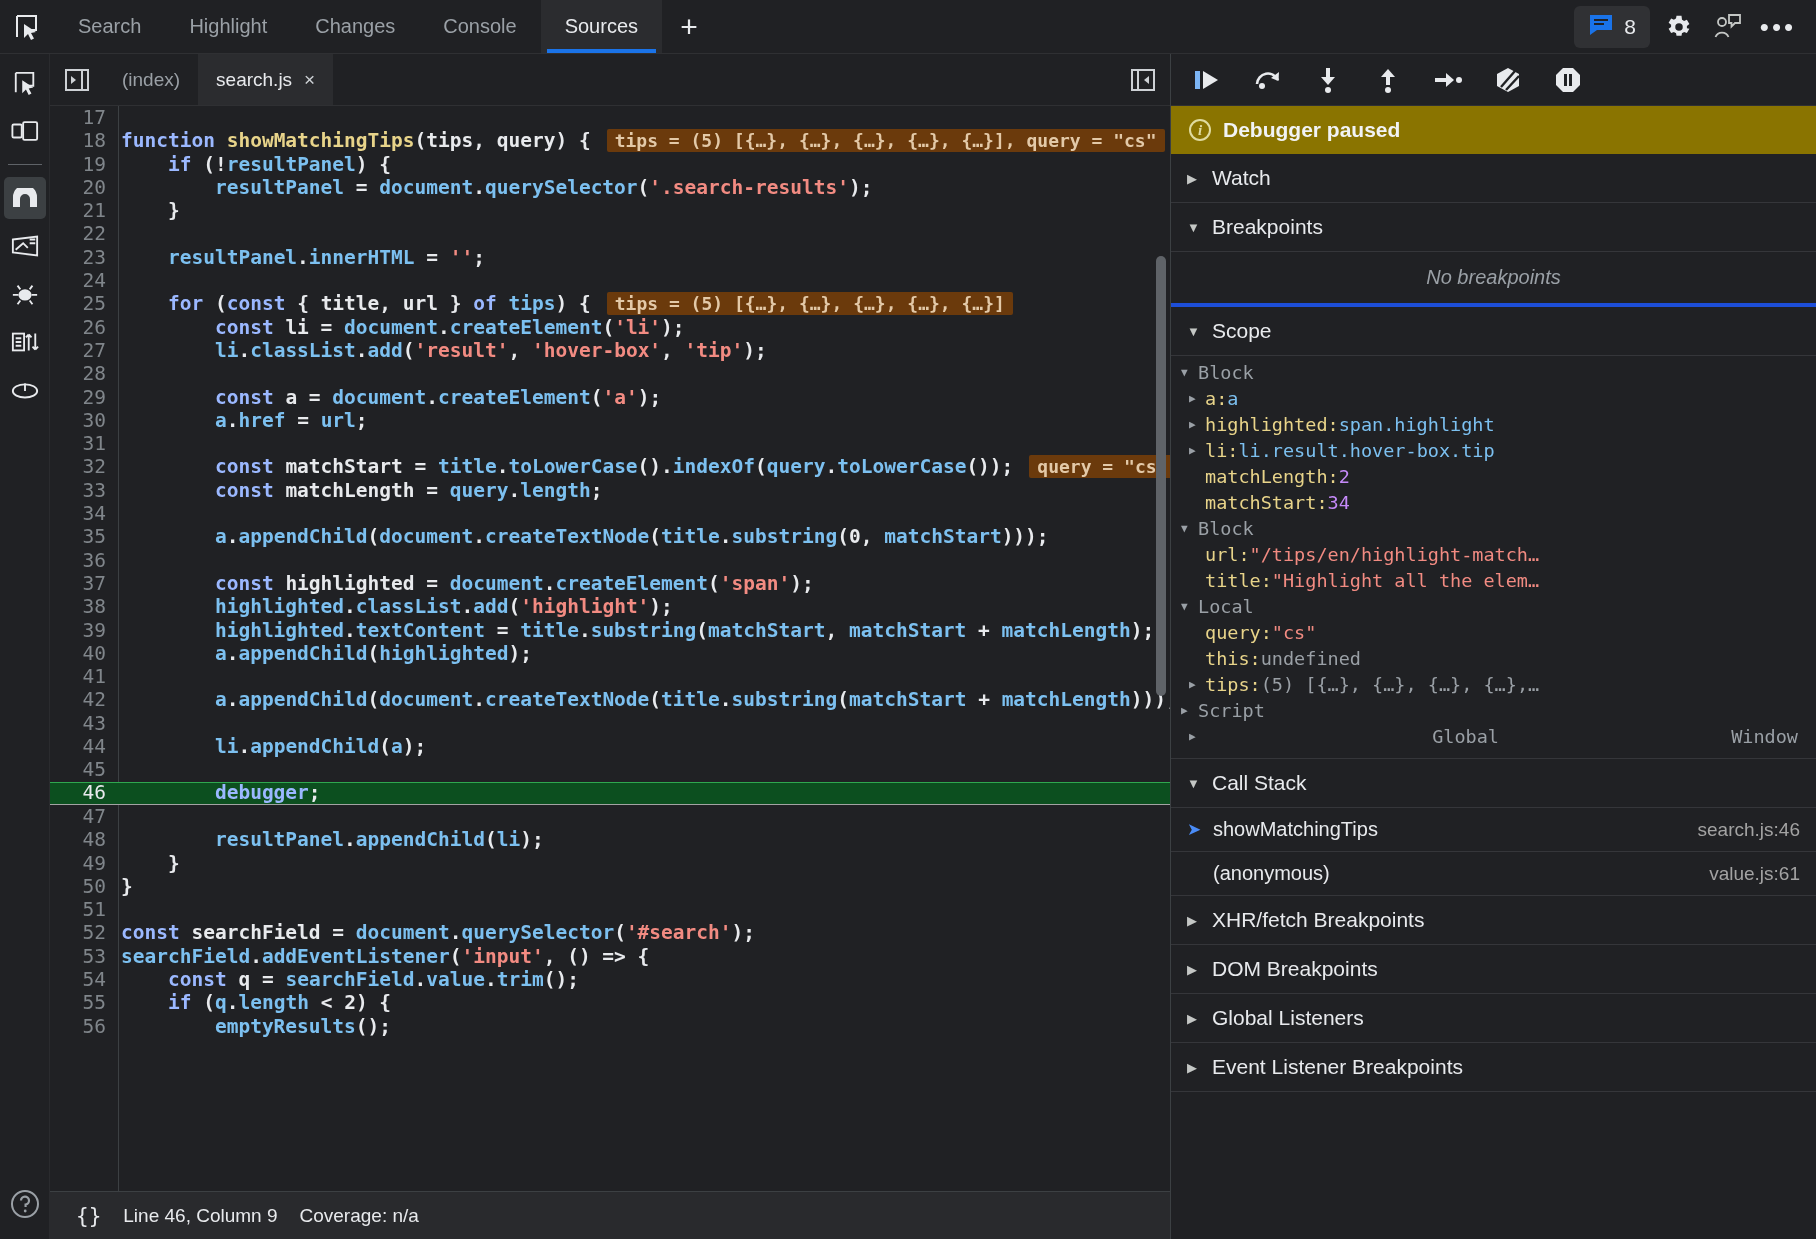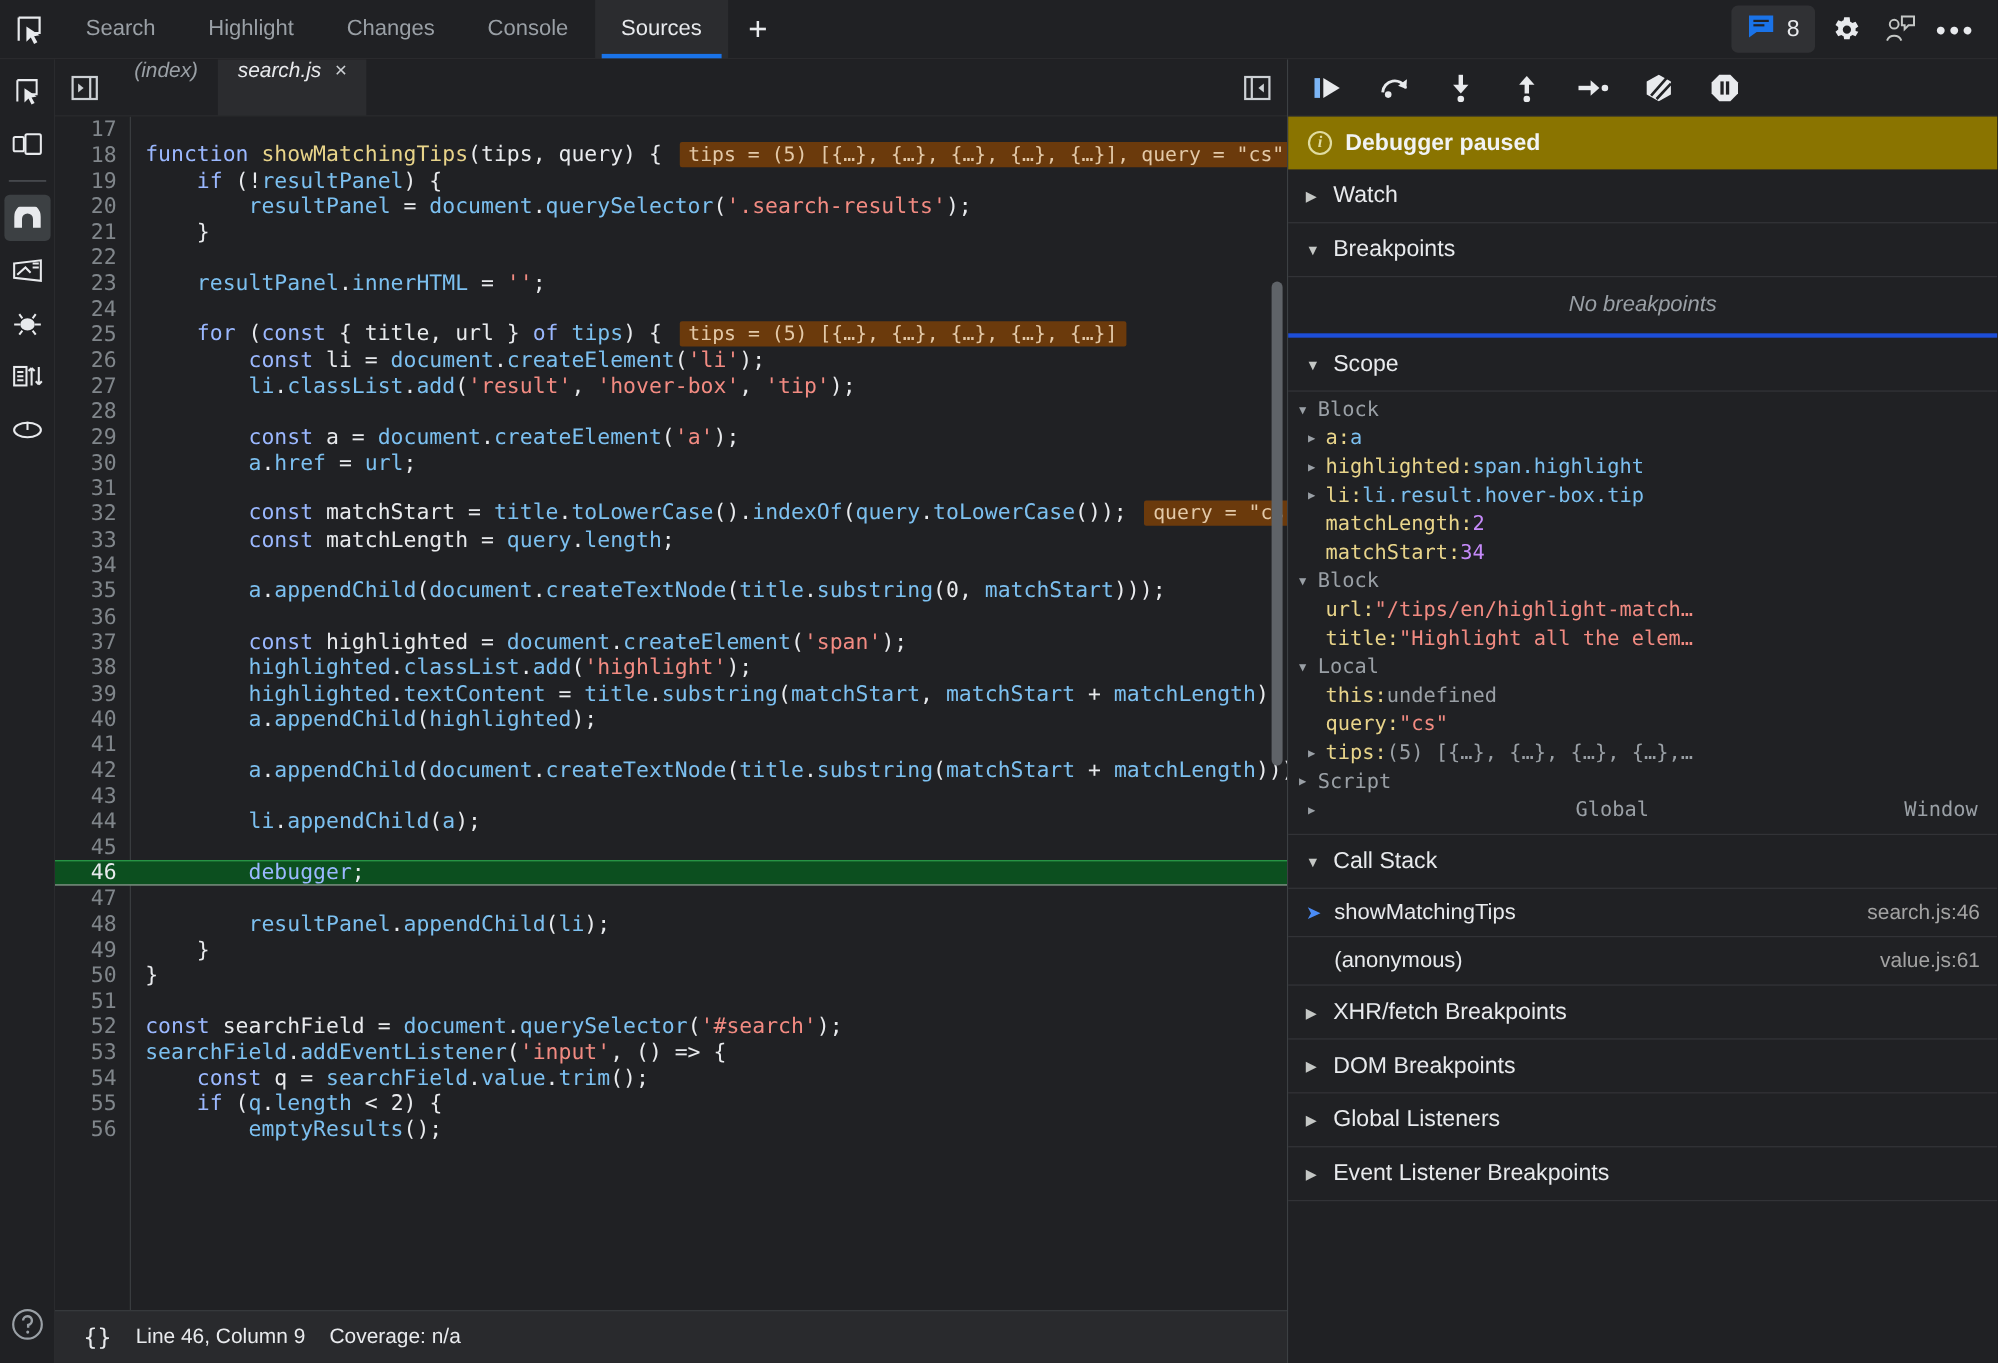--- a/index.html
+++ b/index.html
@@ -76,22 +76,22 @@
   .center { flex: 1; display: flex; flex-direction: column; min-width: 0; background: #202124; }
 
   .filetabs {
     height: 52px; min-height: 52px; display: flex; align-items: stretch;
     background: #202124; border-bottom: 1px solid #2f3033;
   }
   .ft-icon {
     width: 54px; display: flex; align-items: center; justify-content: center; color: #cdd1d5;
   }
   .ft {
-    display: flex; align-items: flex-start; gap: 12px;
-    padding: 0 18px; color: #9aa0a6; font-size: 19px; white-space: nowrap; font-style: italic;
+    display: flex; align-items: center; gap: 12px;
+    padding: 0 18px; color: #9aa0a6; font-size: 19px; white-space: nowrap;
   }
   .ft.active { background: #2b2c2f; color: #e8eaed; position: relative; }
   .ft .close { color: #cdd1d5; font-size: 19px; }
   .ft-spacer { flex: 1; }
 
   
   .editorwrap { flex: 1; position: relative; min-height: 0; overflow: hidden; background: #202124; }
   .editor {
     position: absolute; inset: 0;
     font-family: "DejaVu Sans Mono", "Liberation Mono", monospace;
@@ -100,21 +100,21 @@
     overflow: hidden;
     white-space: pre;
   }
   .ln-row { display: flex; height: 23.3px; align-items: flex-end; position: relative; }
   .ln-row.hl { background: #0c4f1f; border-top: 1px solid #2fa84f; border-bottom: 1px solid #a3a3a3; }
   .gutter {
     width: 68px; min-width: 68px; text-align: right; padding-right: 12px;
     color: #80868b; user-select: none;
   }
   .ln-row.hl .gutter { color: #e8eaed; }
-  .codecell { padding-left: 14px; position: relative; flex: 1; min-width: 0; }
+  .codecell { padding-left: 3px; position: relative; flex: 1; min-width: 0; font-weight: bold; }
   .gutterline { position: absolute; left: 68px; top: 0; bottom: 0; width: 1px; background: #3c4043; }
 
   
   .kw  { color: #9bb8ff; }   
   .fn  { color: #e8d48a; }   
   .id  { color: #e8eaed; }
   .prop{ color: #7cc0f0; }   
   .str { color: #f28b82; }   
   .punc{ color: #e8eaed; }
 
@@ -476,27 +476,27 @@
             <span class="arrow"></span>
             <span class="sk">title: </span>
             <span class="sv-str">"Highlight all the elem…</span>
           </div>
           <div class="scope-group">
             <span class="tri-sm">▼</span>
             <span>Local</span>
           </div>
           <div class="scope-row">
             <span class="arrow"></span>
+            <span class="sk">query: </span>
+            <span class="sv-str">"cs"</span>
+          </div>
+          <div class="scope-row">
+            <span class="arrow"></span>
             <span class="sk">this: </span>
             <span class="sv-dim">undefined</span>
-          </div>
-          <div class="scope-row">
-            <span class="arrow"></span>
-            <span class="sk">query: </span>
-            <span class="sv-str">"cs"</span>
           </div>
           <div class="scope-row">
             <span class="arrow">▶</span>
             <span class="sk">tips: </span>
             <span class="sv-dim">(5) [{…}, {…}, {…}, {…},…</span>
           </div>
           <div class="scope-group">
             <span class="tri-sm">▶</span>
             <span>Script</span>
           </div>

